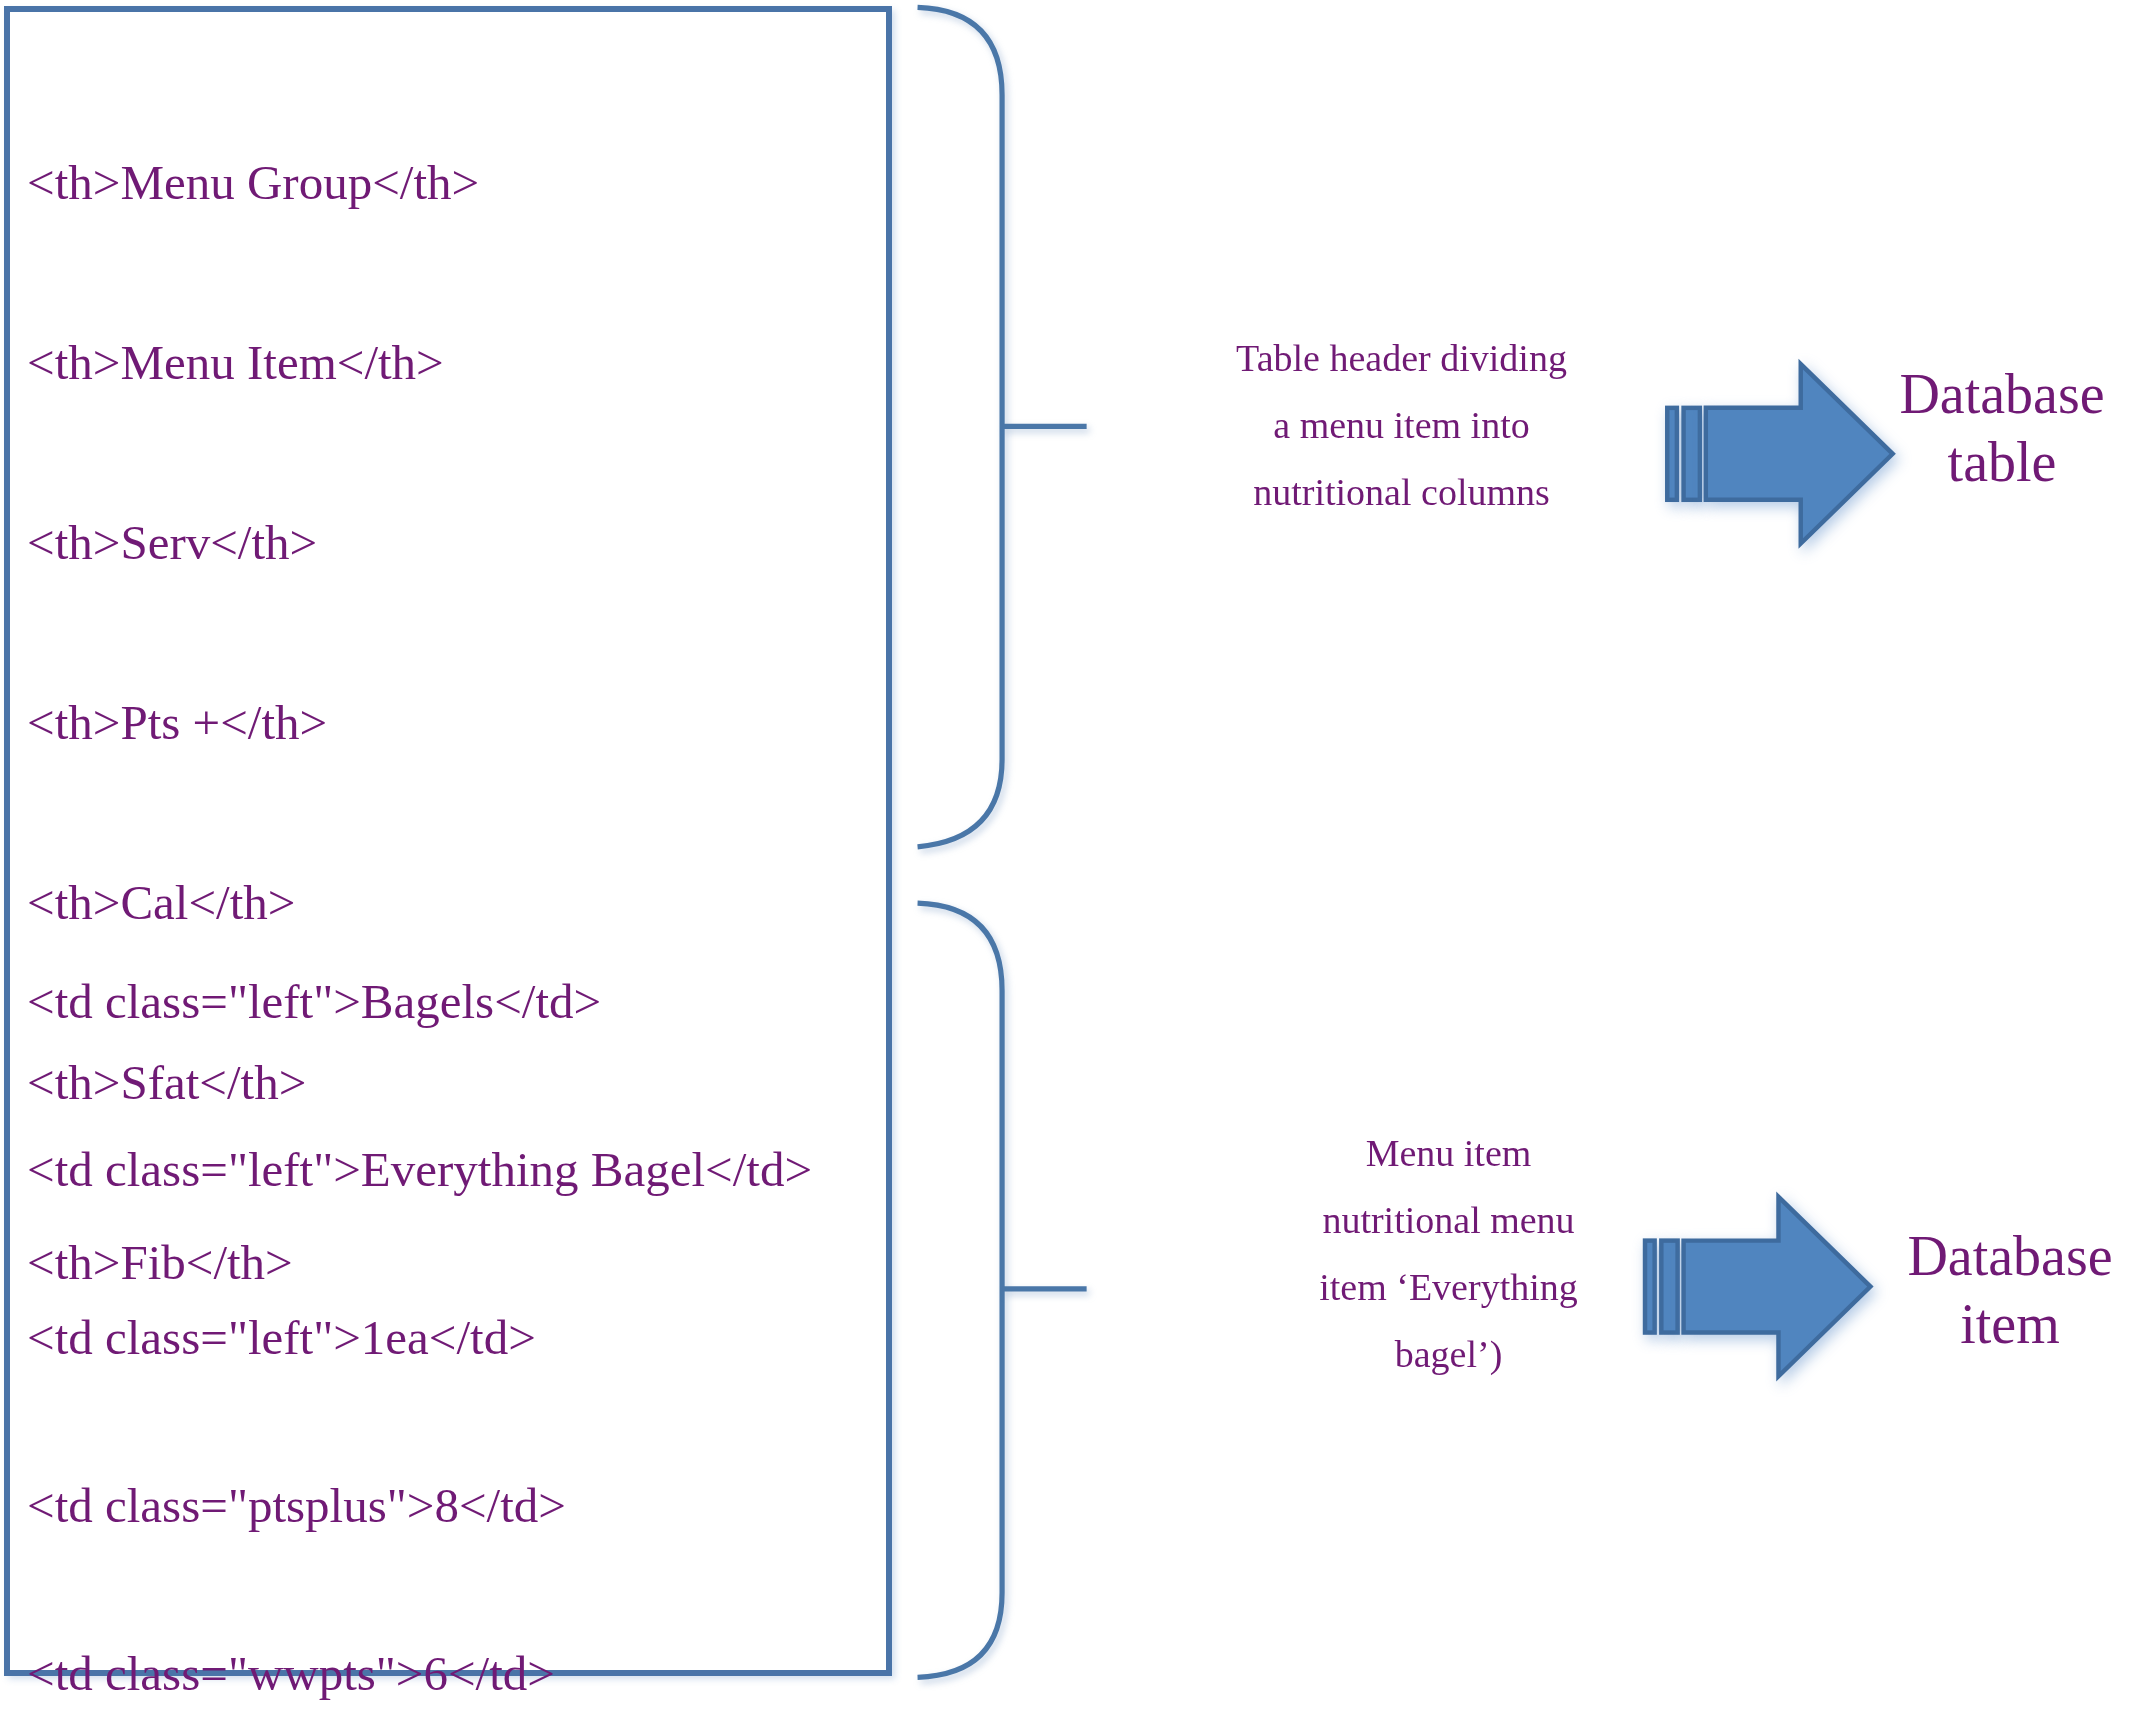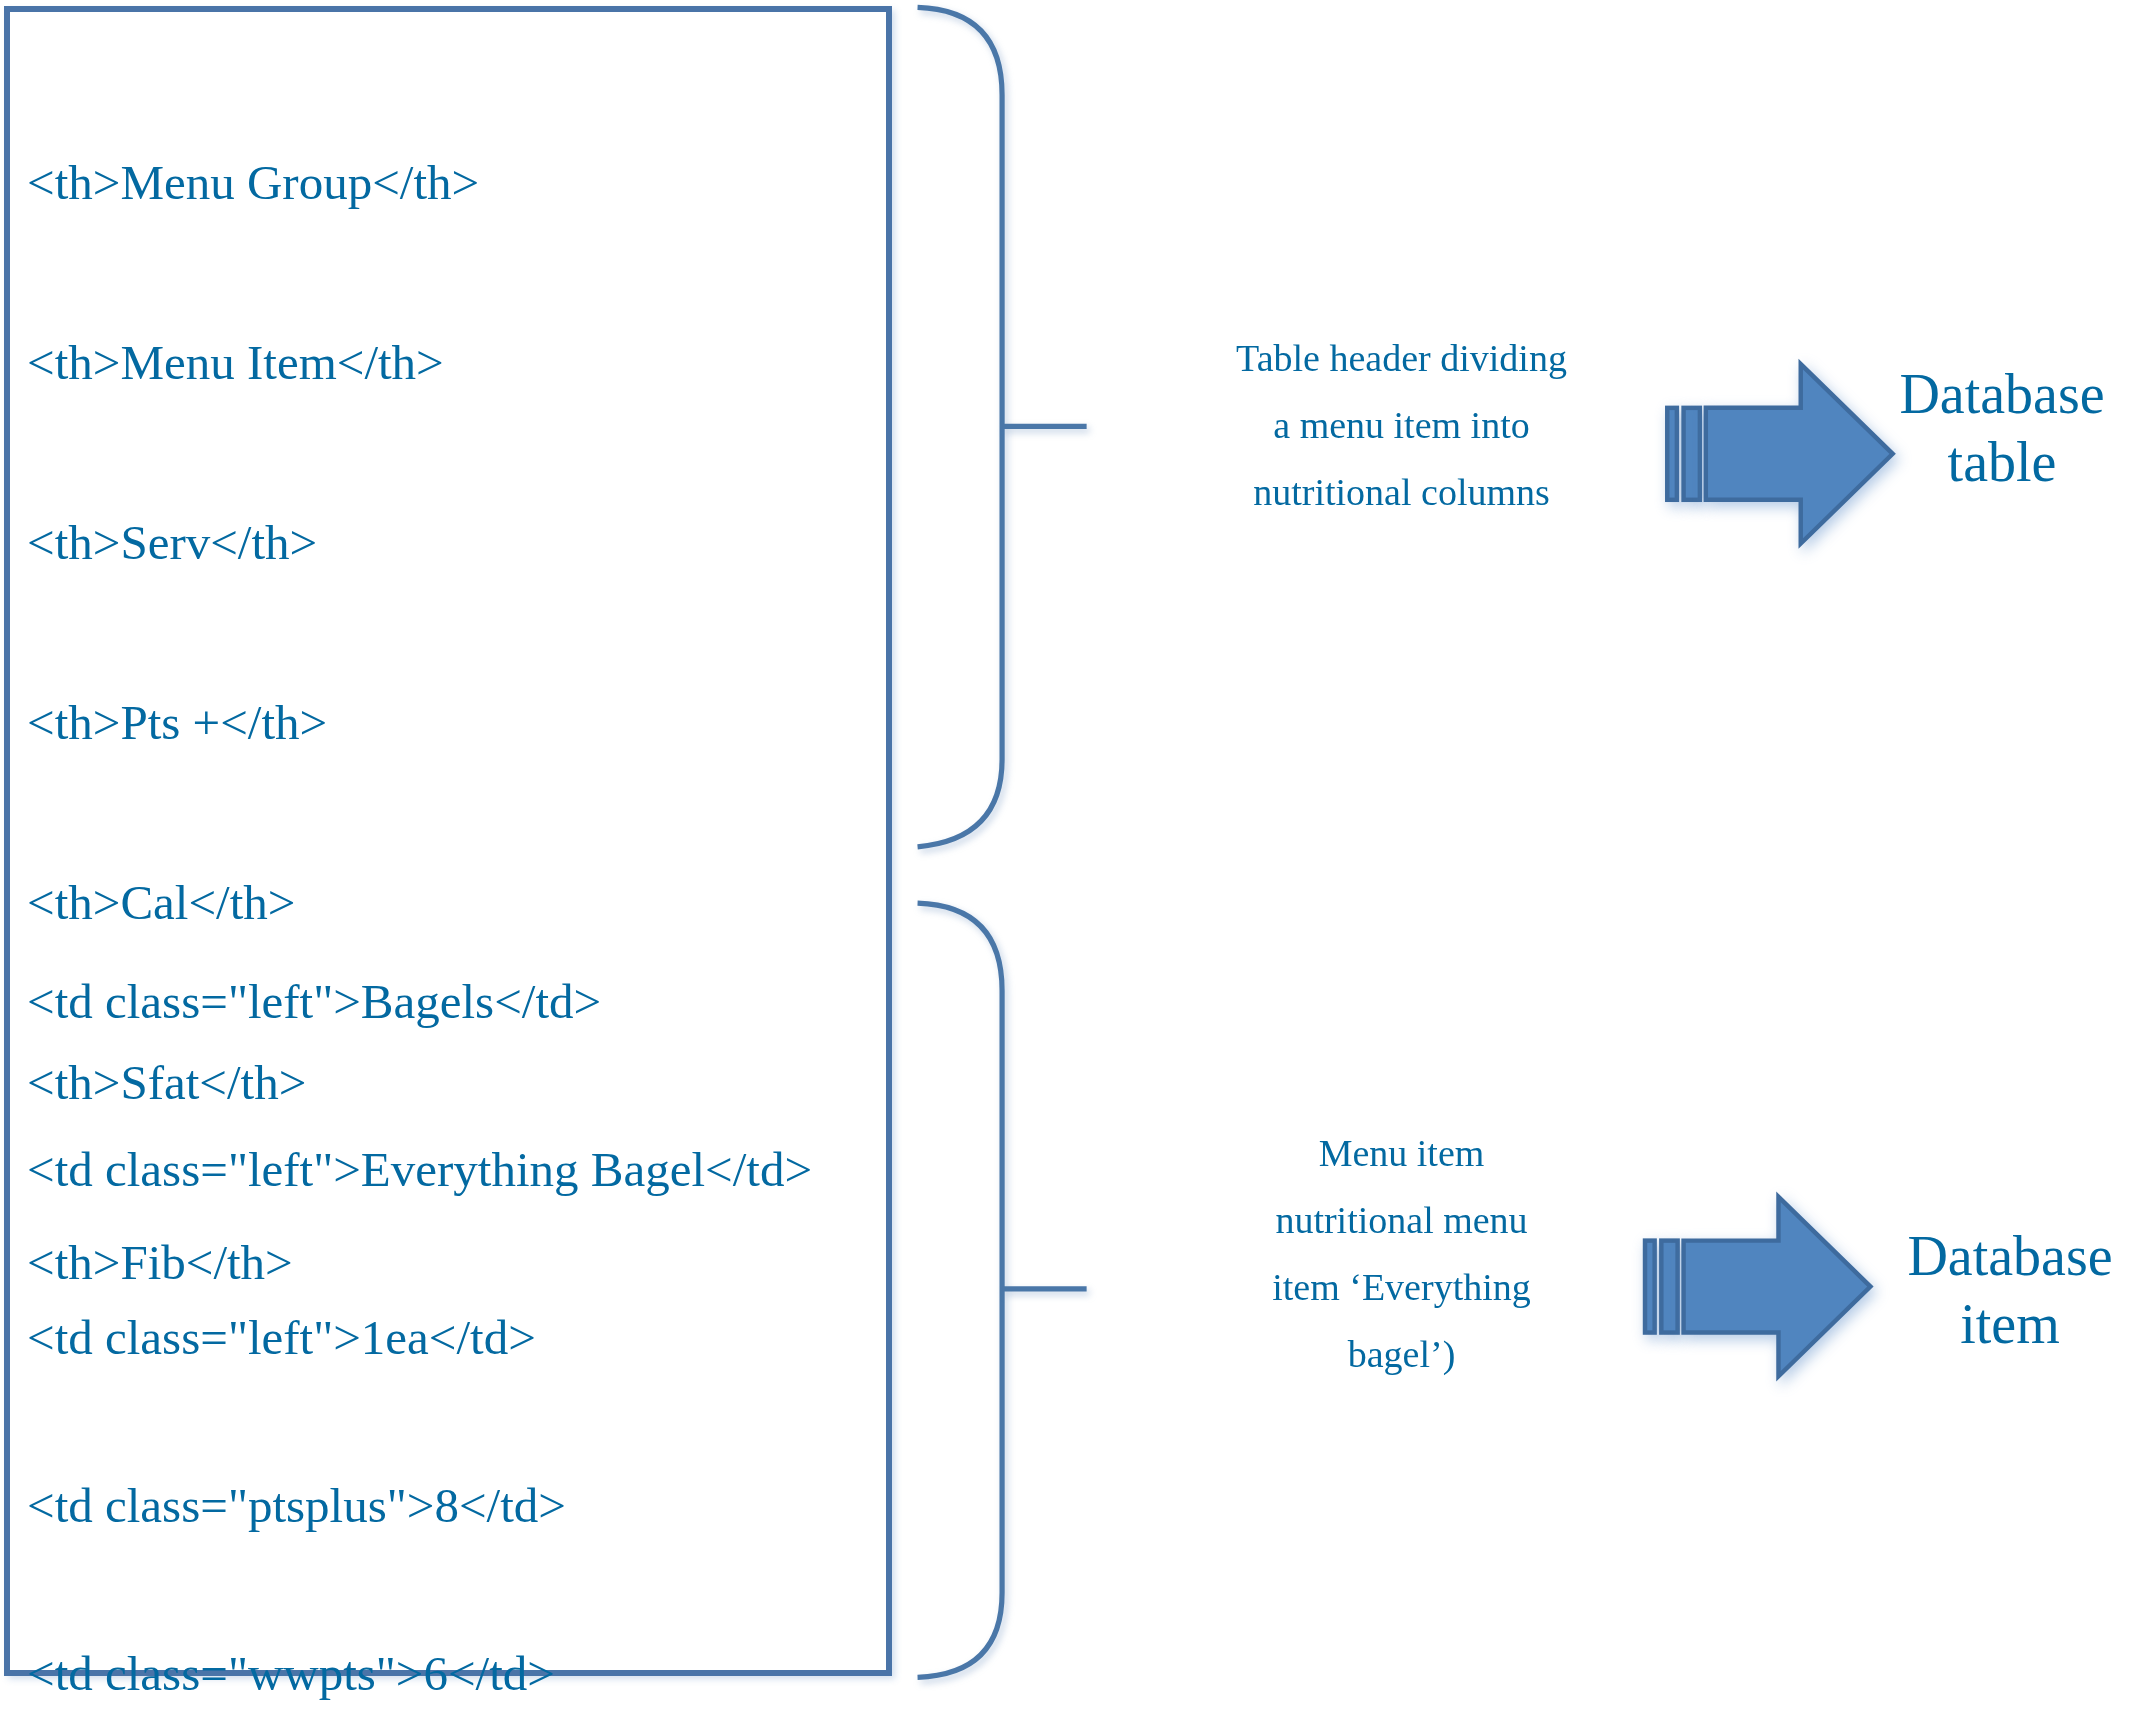--- a/index.html
+++ b/index.html
@@ -3,21 +3,21 @@
 <meta charset="utf-8">
 <style>
   html,body{margin:0;padding:0;background:#ffffff;}
   #canvas{
     position:relative;
     width:2151px;
     height:1710px;
     background:#ffffff;
     overflow:hidden;
     font-family:"Liberation Serif","DejaVu Serif",serif;
-    color:#0369a1;
+    color:#701a75;
   }
   
   .code-box{
     position:absolute;
     left:4.4px; top:6px;
     width:888px; height:1670px;
     box-sizing:border-box;
     border:6px solid #4a74a8;
     background:#ffffff;
     box-shadow:3.7px 4.4px 6.7px rgba(110,150,200,.30);
@@ -47,21 +47,21 @@
     filter:drop-shadow(5px 7px 9px rgba(90,140,200,.45));
   }
   
   .note{
     position:absolute;
     text-align:center;
     font-size:38px;
     line-height:67px;
   }
   .note-top   { left:1153px; top:325px;  width:497px; }
-  .note-bottom{ left:1153px; top:1120px; width:497px; }
+  .note-bottom{ left:1200px; top:1120px; width:497px; }
   .target{
     position:absolute;
     text-align:center;
     font-size:56px;
     line-height:68px;
     width:304px;
   }
   .target-table{ left:1850px; top:360px;  }
   .target-item { left:1858px; top:1222px; }
 </style>

